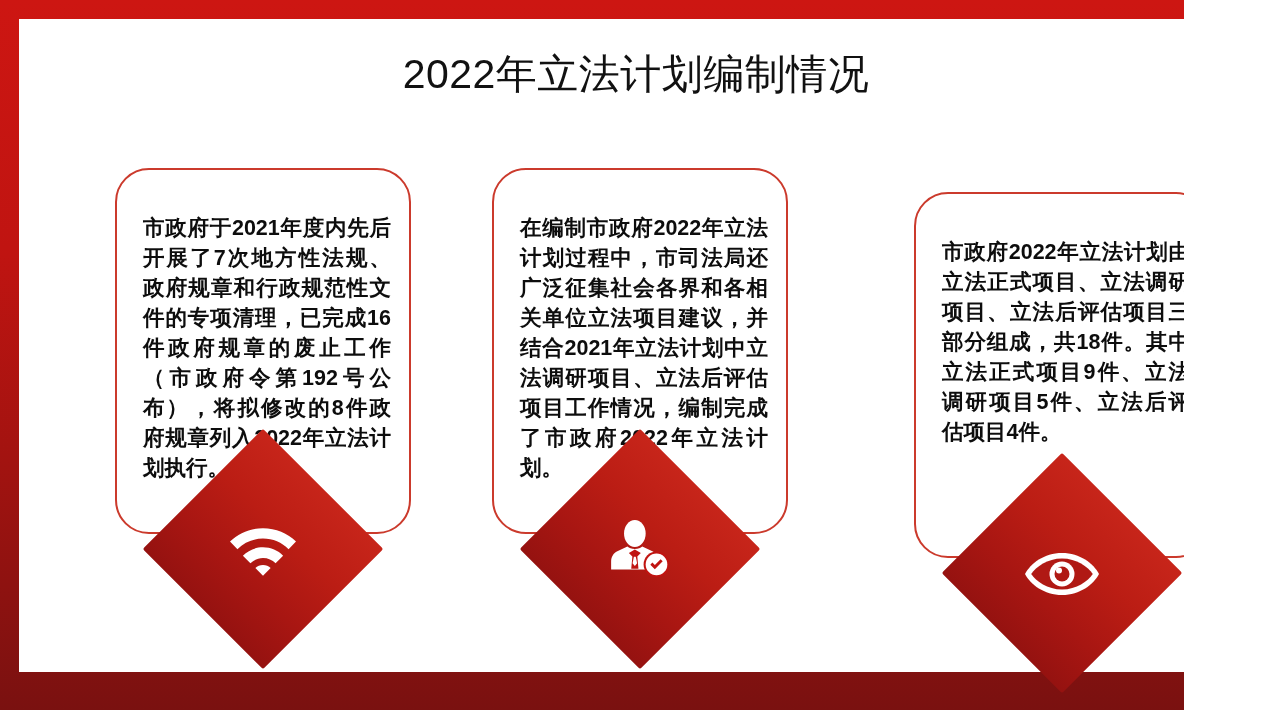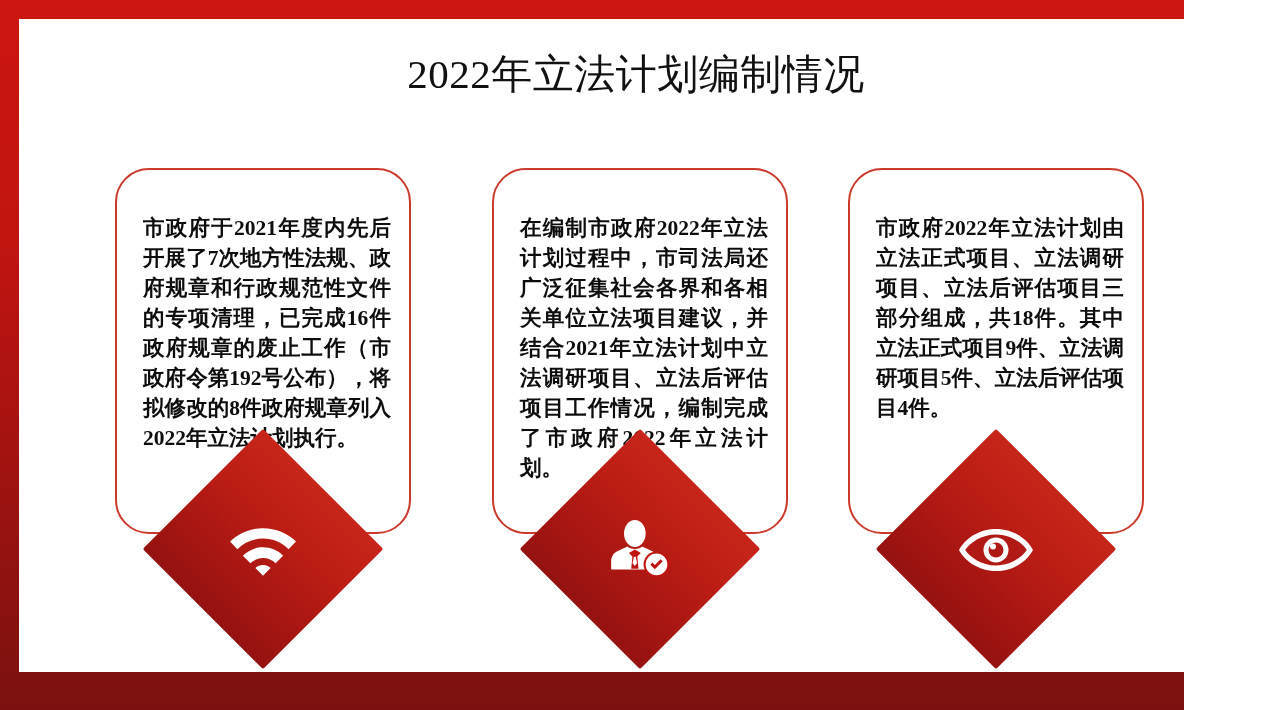--- a/index.html
+++ b/index.html
@@ -11,21 +11,20 @@
     font-family: "Liberation Sans", "DejaVu Sans", sans-serif;
   }
 
   #slide {
     position: relative;
     width: 1184px;
     height: 710px;
     overflow: hidden;
     
     background: linear-gradient(to bottom, #cd1612 0%, #c01411 35%, #a21310 65%, #7a1110 100%);
-    font-family: Liberation Serif, serif;
   }
 
   
   #canvas {
     position: absolute;
     left: 19px;
     top: 19px;
     width: 1234px;
     height: 653px;
     background: #ffffff;
@@ -55,21 +54,21 @@
   }
 
   .card-wrap {
     position: absolute;
     top: 149px;
     width: 296px;
     height: 460px;
   }
   .card-wrap.c0 { left: 96px; }
   .card-wrap.c1 { left: 473px; }
-  .card-wrap.c2 { left: 829px; }
+  .card-wrap.c2 { left: 895px; margin-top: 24px; }
 
   .card-box {
     position: absolute;
     left: 0;
     top: 0;
     width: 296px;
     height: 366px;
     box-sizing: border-box;
     border: 2px solid #cb3a2c;
     border-radius: 34px;

